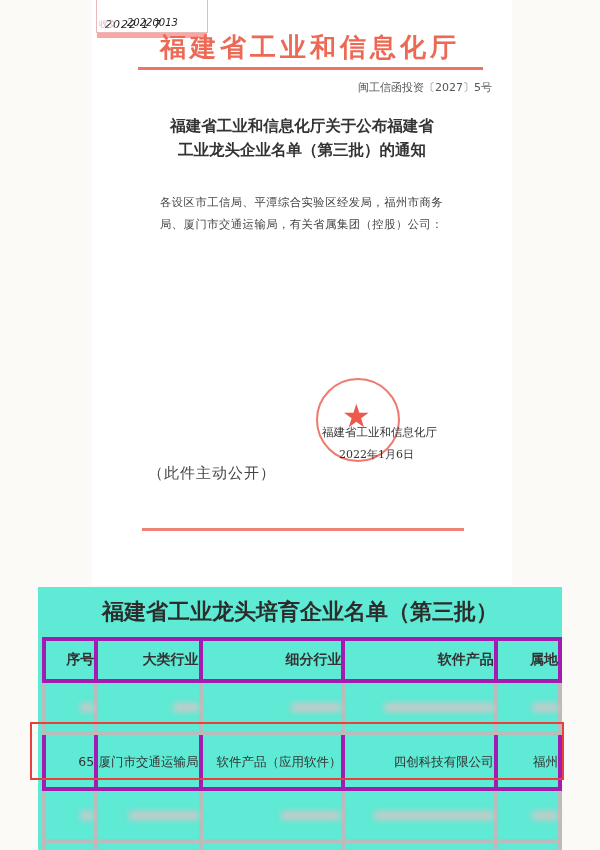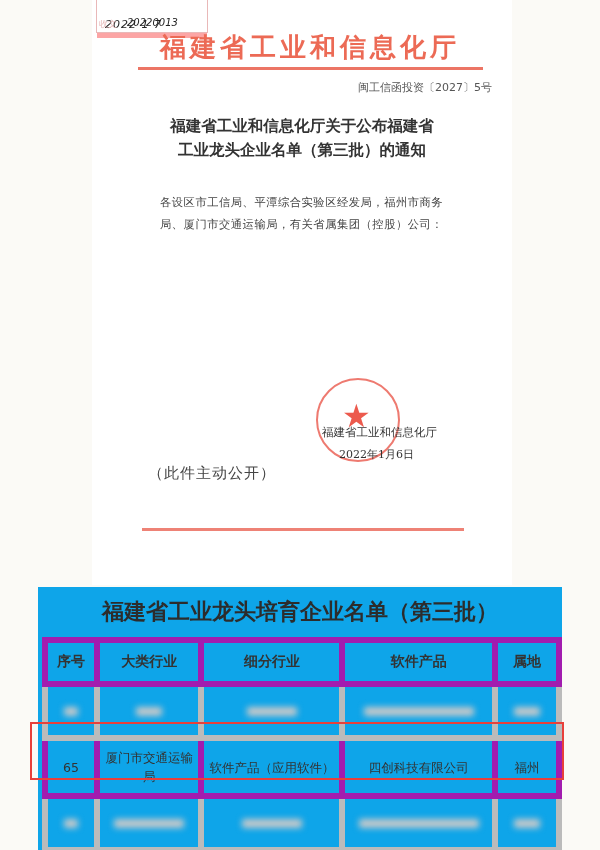--- a/index.html
+++ b/index.html
@@ -58,32 +58,32 @@
   }
   .sign-date {
     position:absolute; left:247px; top:447px; font-size:11px; color:#333;
   }
   .public-note {
     position:absolute; left:56px; top:464px; font-size:15px; color:#444; letter-spacing:1px;
   }
   .bottom-rule { position:absolute; left:50px; top:528px; width:322px; height:3px; background:#ee8276; }
 
   .table-section {
-    position:absolute; left:38px; top:587px; width:524px; height:263px; background:#0ea5e9;
+    position:absolute; left:38px; top:587px; width:524px; height:263px; background:#5eead4;
   }
   .list-title {
     position:absolute; left:0; top:10px; width:524px; text-align:center;
     font-family:"DejaVu Sans", sans-serif; font-weight:bold; font-size:22px; color:#2c2c2c;
   }
   table.enterprise {
     position:absolute; left:4px; top:50px; border-collapse:collapse;
     font-family:"DejaVu Sans", sans-serif;
   }
   table.enterprise th, table.enterprise td {
-    border:6px solid #a21caf; text-align:center; padding:0; color:#333;
+    border:4px solid #a21caf; text-align:right; padding:0; color:#333;
   }
   table.enterprise th { height:38px; font-size:14px; font-weight:bold; }
   table.enterprise td { font-size:12.5px; line-height:19px; }
   .col-1 { width:50px; } .col-2 { width:102px; } .col-3 { width:142px; } .col-4 { width:150px; } .col-5 { width:62px; }
   tr.blur td { height:48px; filter:blur(3px); color:#999; border-color:#bbb; }
   tr.blur td span { display:inline-block; background:#c9c9c9; height:9px; border-radius:2px; }
   tr.highlight td { height:52px; }
   td.left { text-align:left; padding-left:8px; }
   .highlight-box {
     position:absolute; left:-8px; top:135px; width:530px; height:54px;

